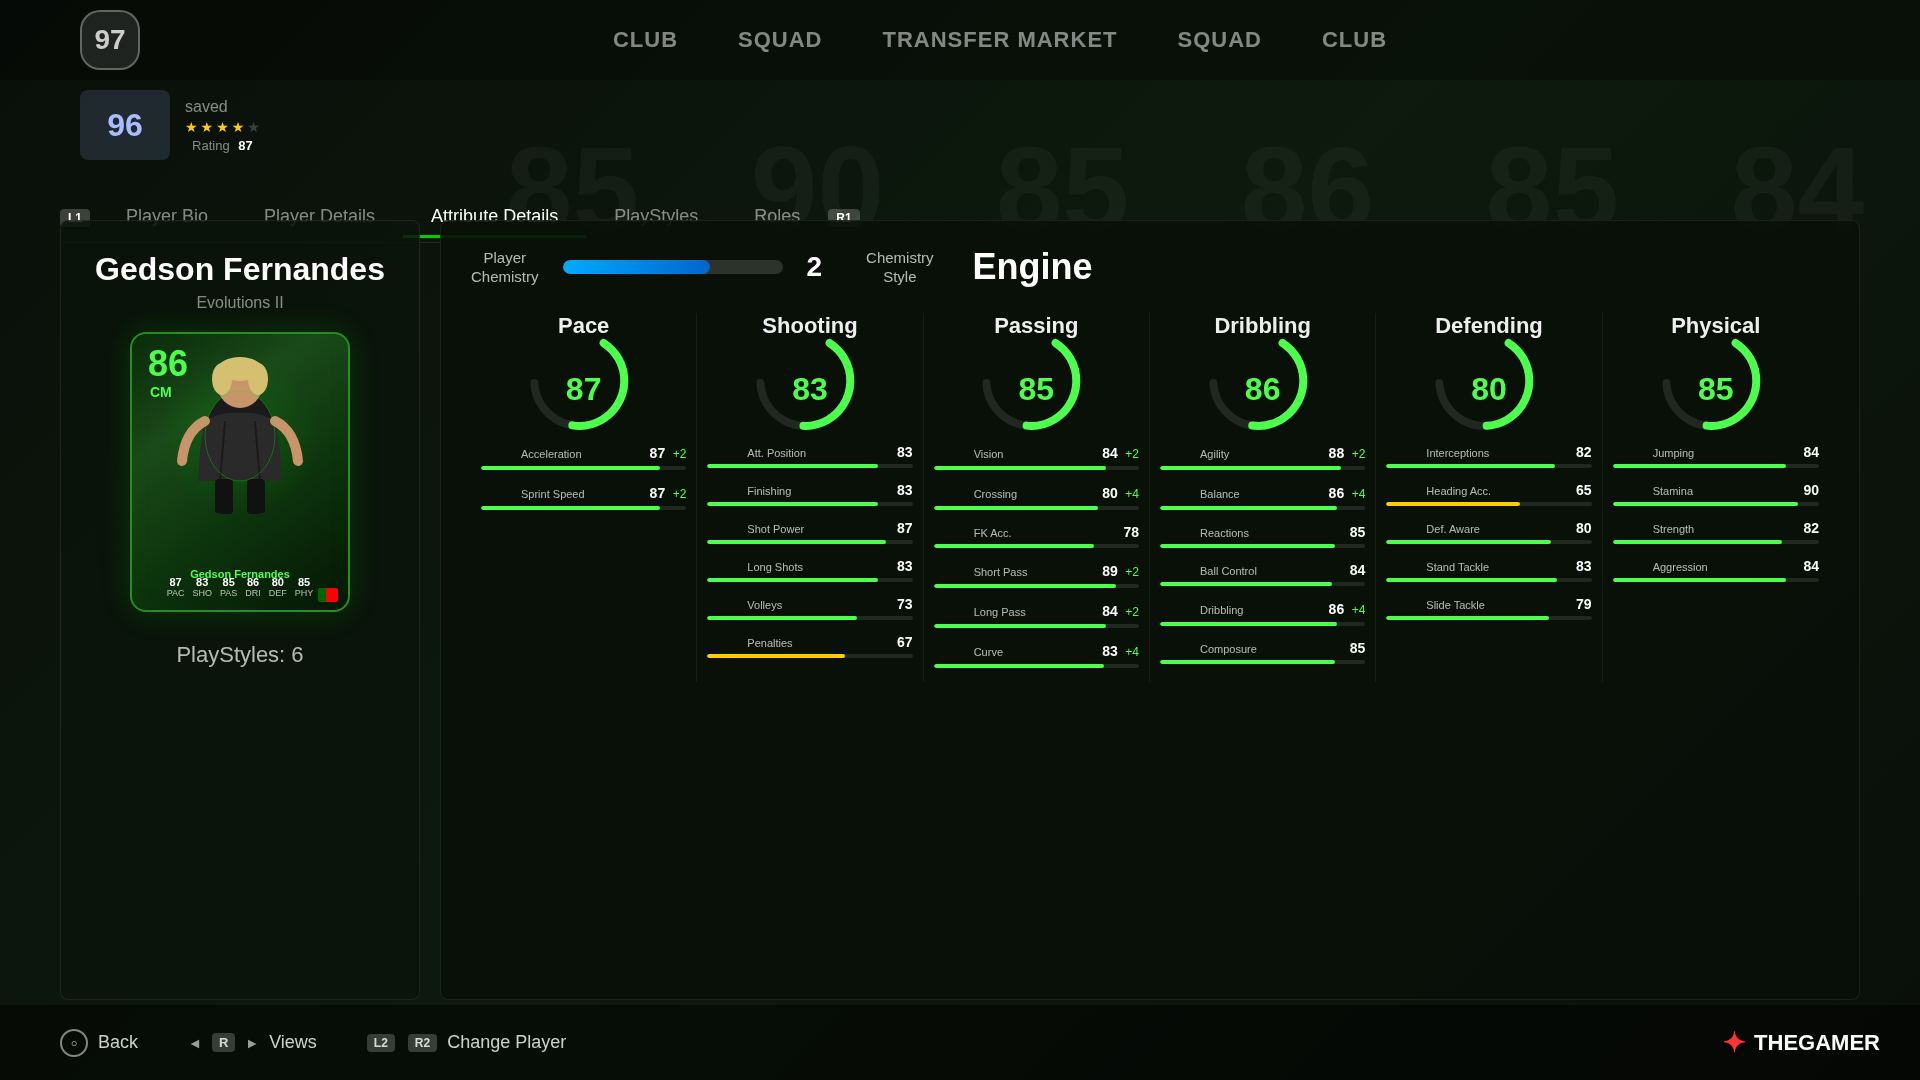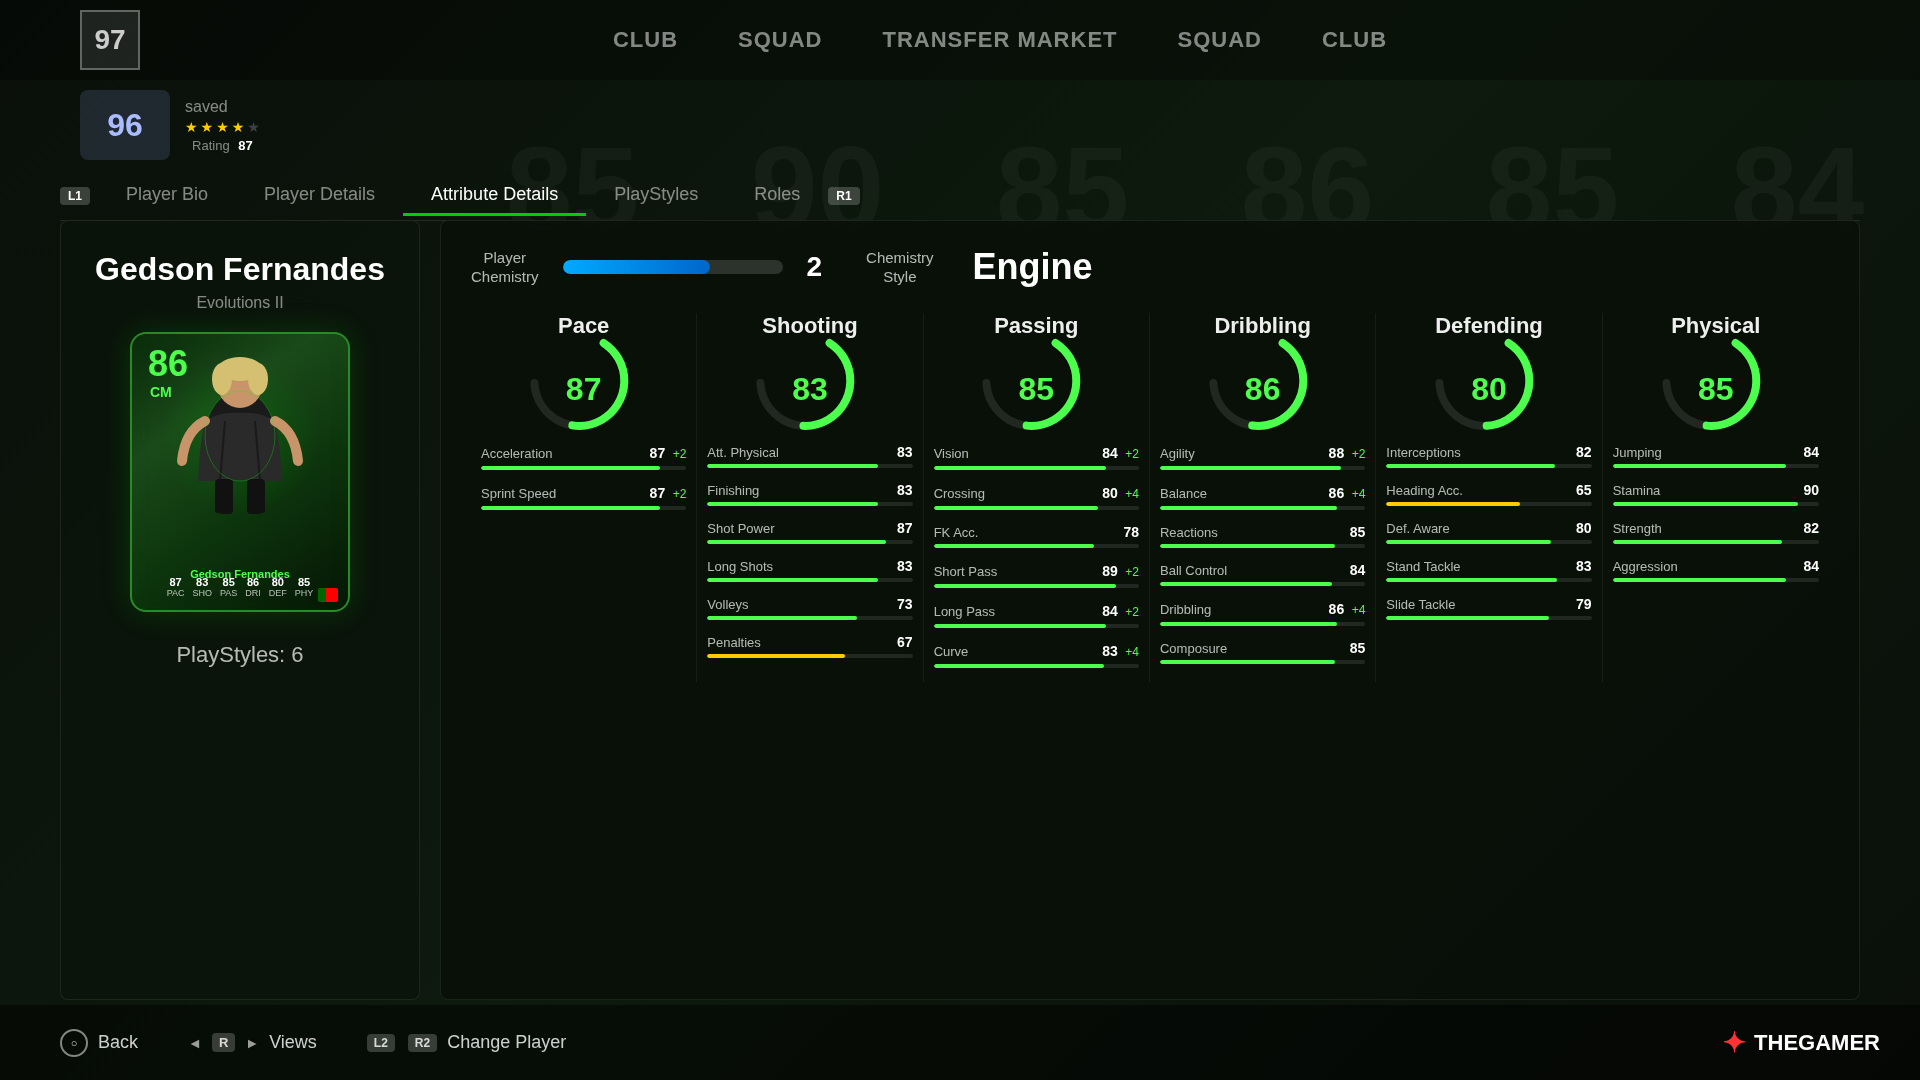--- a/index.html
+++ b/index.html
@@ -29,21 +29,21 @@
       display: flex;
       align-items: center;
       padding: 0 80px;
       z-index: 10;
       background: rgba(0,0,0,0.3);
     }
     .nav-rating-badge {
       width: 60px; height: 60px;
       background: rgba(255,255,255,0.1);
       border: 2px solid rgba(255,255,255,0.3);
-      border-radius: 0;
+      border-radius: 20px;
       display: flex; align-items: center; justify-content: center;
       font-size: 28px; font-weight: bold; color: #ccc;
       margin-right: 20px;
     }
     .nav-items {
       display: flex; gap: 60px; flex: 1; justify-content: center;
     }
     .nav-item {
       font-size: 22px;
       color: rgba(255,255,255,0.5);
@@ -128,21 +128,21 @@
     }
 
     .playstyles-label {
       font-size: 22px; color: rgba(255,255,255,0.7);
       margin-top: 10px;
     }
 
     
     .tab-bar {
       position: absolute;
-      top: 171px; left: 60px; right: 60px;
+      top: 193px; left: 60px; right: 60px;
       height: 50px;
       display: flex; align-items: center;
       border-bottom: 1px solid rgba(255,255,255,0.1);
       z-index: 10;
       gap: 0;
     }
     .tab-controller-hint {
       background: rgba(255,255,255,0.2);
       border-radius: 4px;
       padding: 2px 8px;
@@ -243,22 +243,23 @@
 
     
     .attr-row {
       margin-bottom: 14px;
     }
     .attr-row-top {
       display: flex; justify-content: space-between; align-items: baseline;
       margin-bottom: 4px;
     }
     .attr-name {
-      font-size: 13px; color: rgba(255,255,255,0.7);
+      font-size: 11px; color: rgba(255,255,255,0.7);
       white-space: nowrap;
+      margin-left: 40px;
     }
     .attr-value {
       font-size: 14px; font-weight: 700; color: #fff;
     }
     .attr-bonus {
       font-size: 12px; color: #4dff4d;
       margin-left: 3px;
     }
     .attr-bar {
       height: 4px;
@@ -518,21 +519,21 @@
       <div class="attr-column-header">Shooting</div>
       <div class="gauge-container">
         <svg class="gauge-svg" width="100" height="80" viewBox="0 0 100 80">
           <path d="M 10 70 A 45 45 0 1 1 90 70" fill="none" stroke="rgba(255,255,255,0.1)" stroke-width="8" stroke-linecap="round"></path>
           <path d="M 10 70 A 45 45 0 1 1 90 70" fill="none" stroke="#4dff4d" stroke-width="8" stroke-linecap="round" stroke-dasharray="141.3 141.3" stroke-dashoffset="24.0"></path>
         </svg>
         <div class="gauge-value">83</div>
       </div>
       <div class="attr-row">
         <div class="attr-row-top">
-          <span class="attr-name">Att. Physical</span>
+          <span class="attr-name">Att. Position</span>
           <span class="attr-value">83</span>
         </div>
         <div class="attr-bar">
           <div class="attr-bar-fill bar-green" style="width:83%"></div>
         </div>
       </div>
       <div class="attr-row">
         <div class="attr-row-top">
           <span class="attr-name">Finishing</span>
           <span class="attr-value">83</span>

